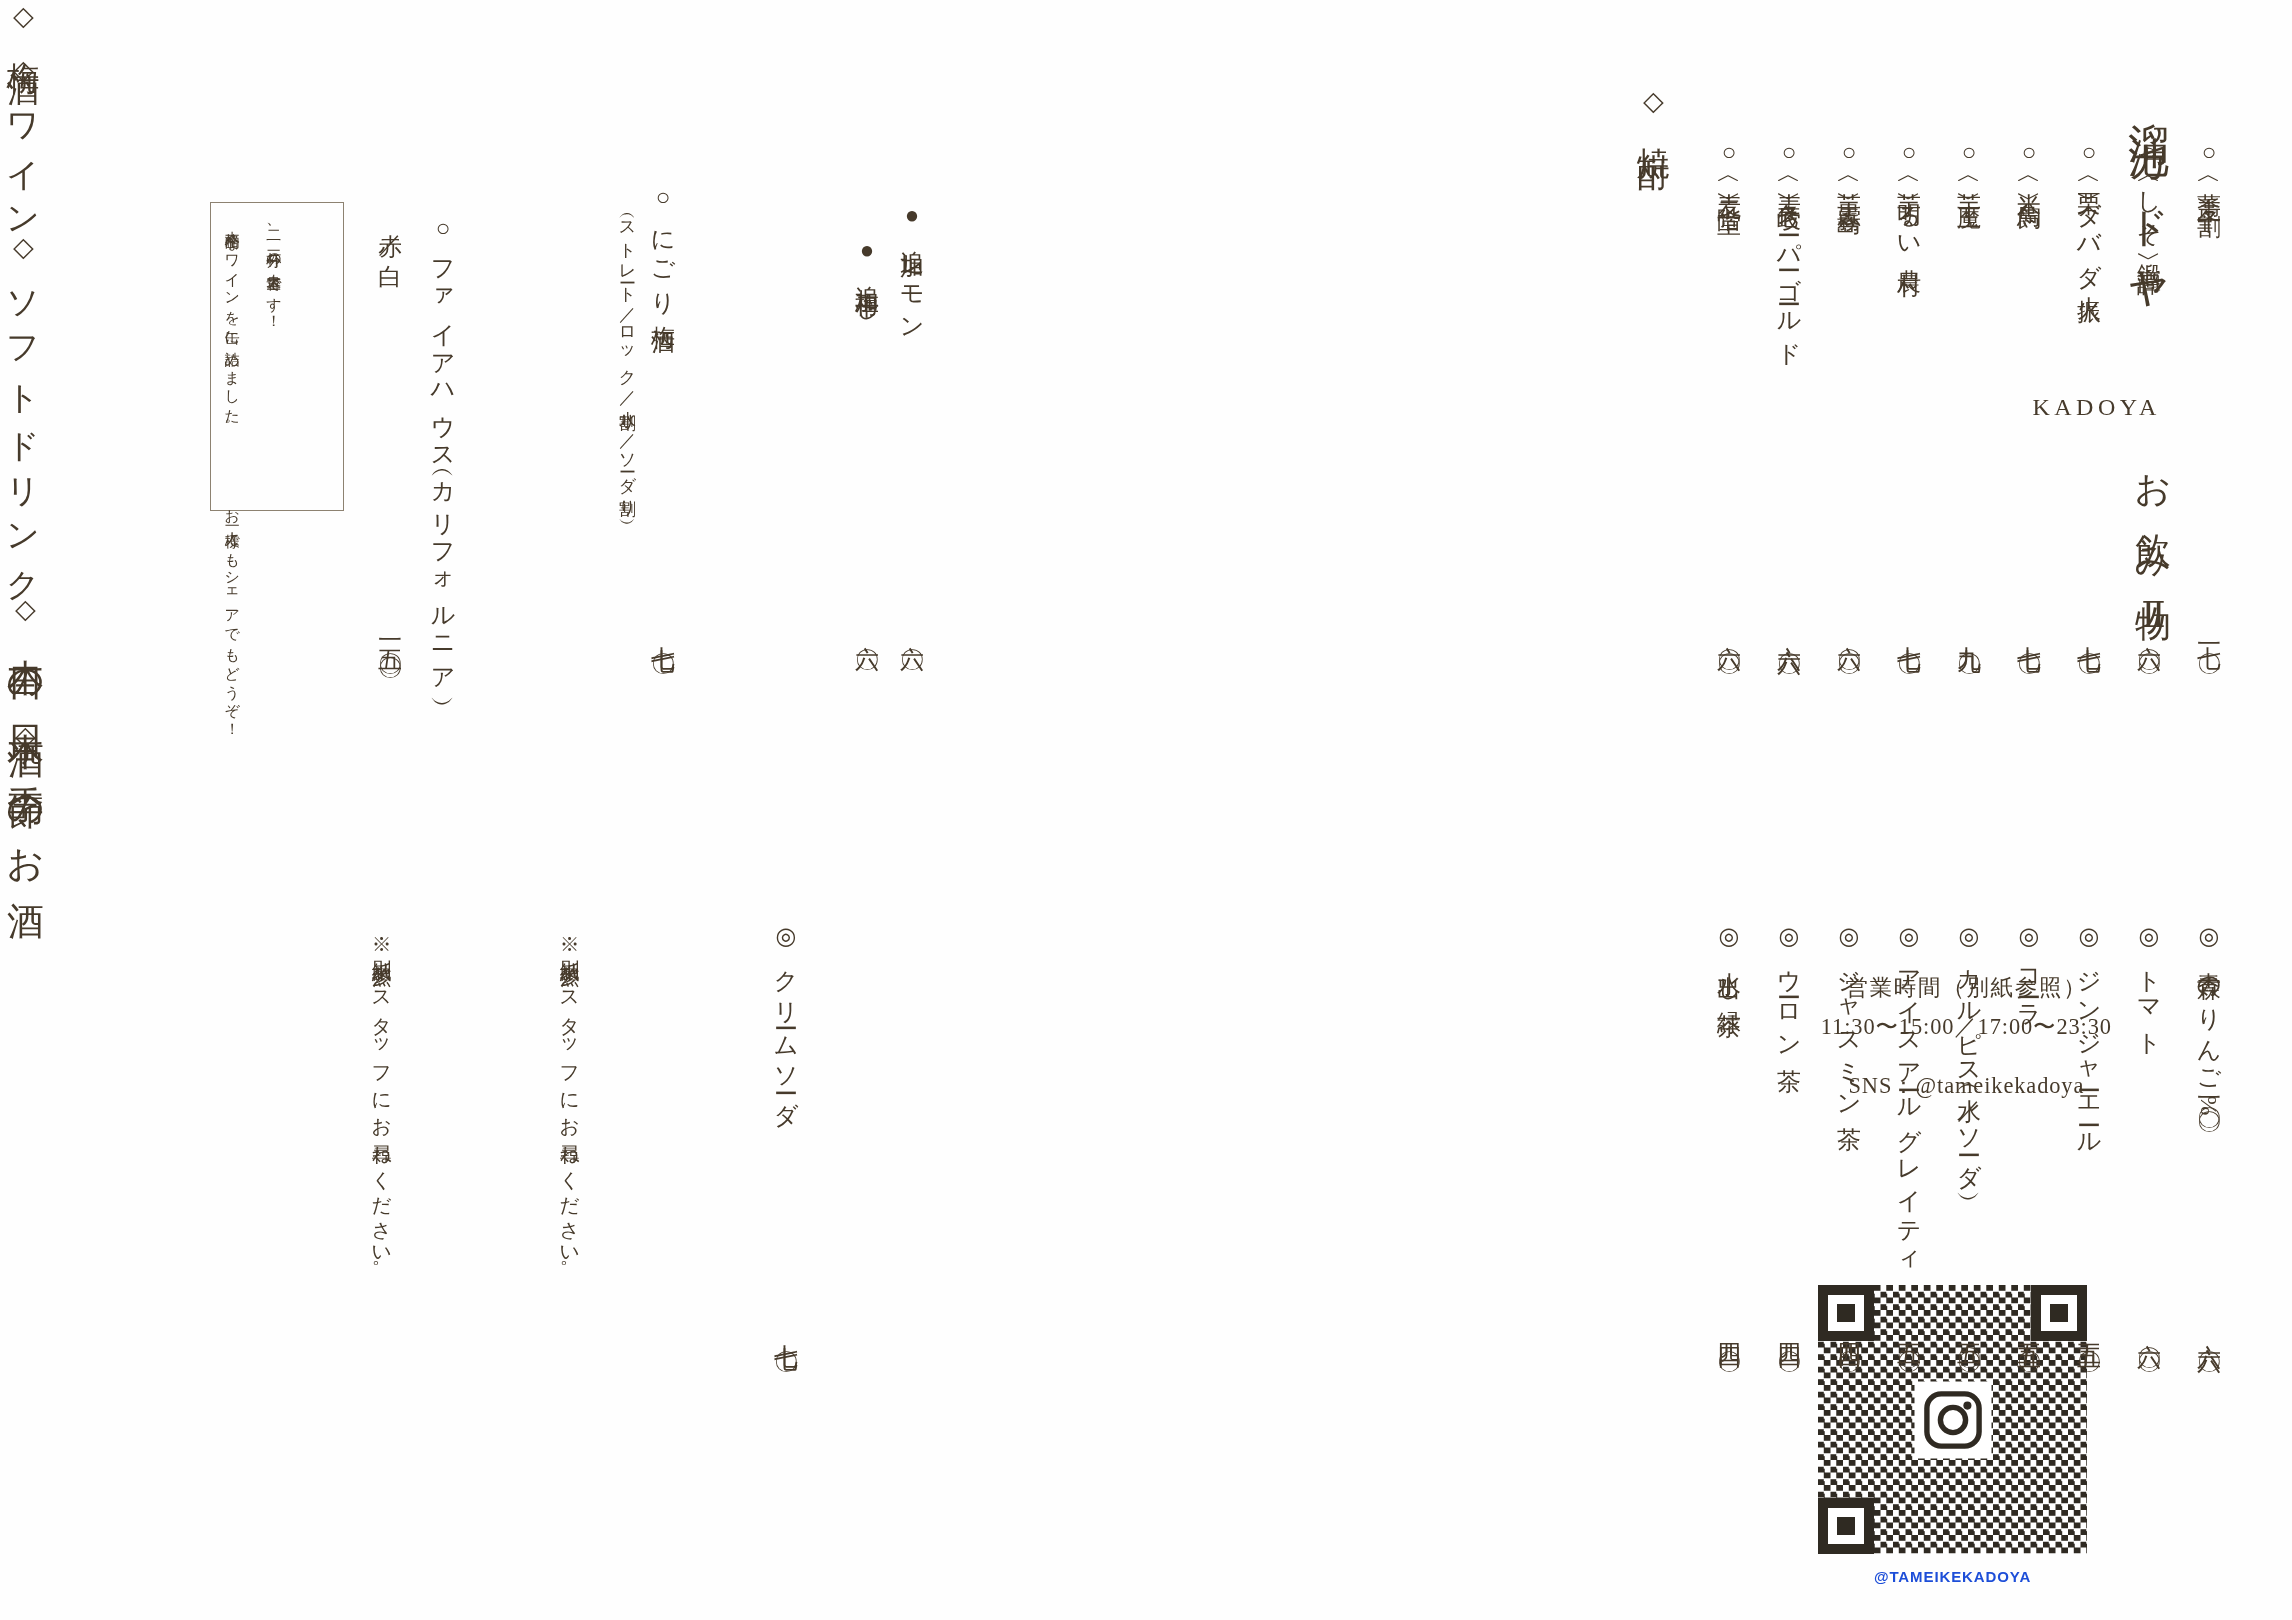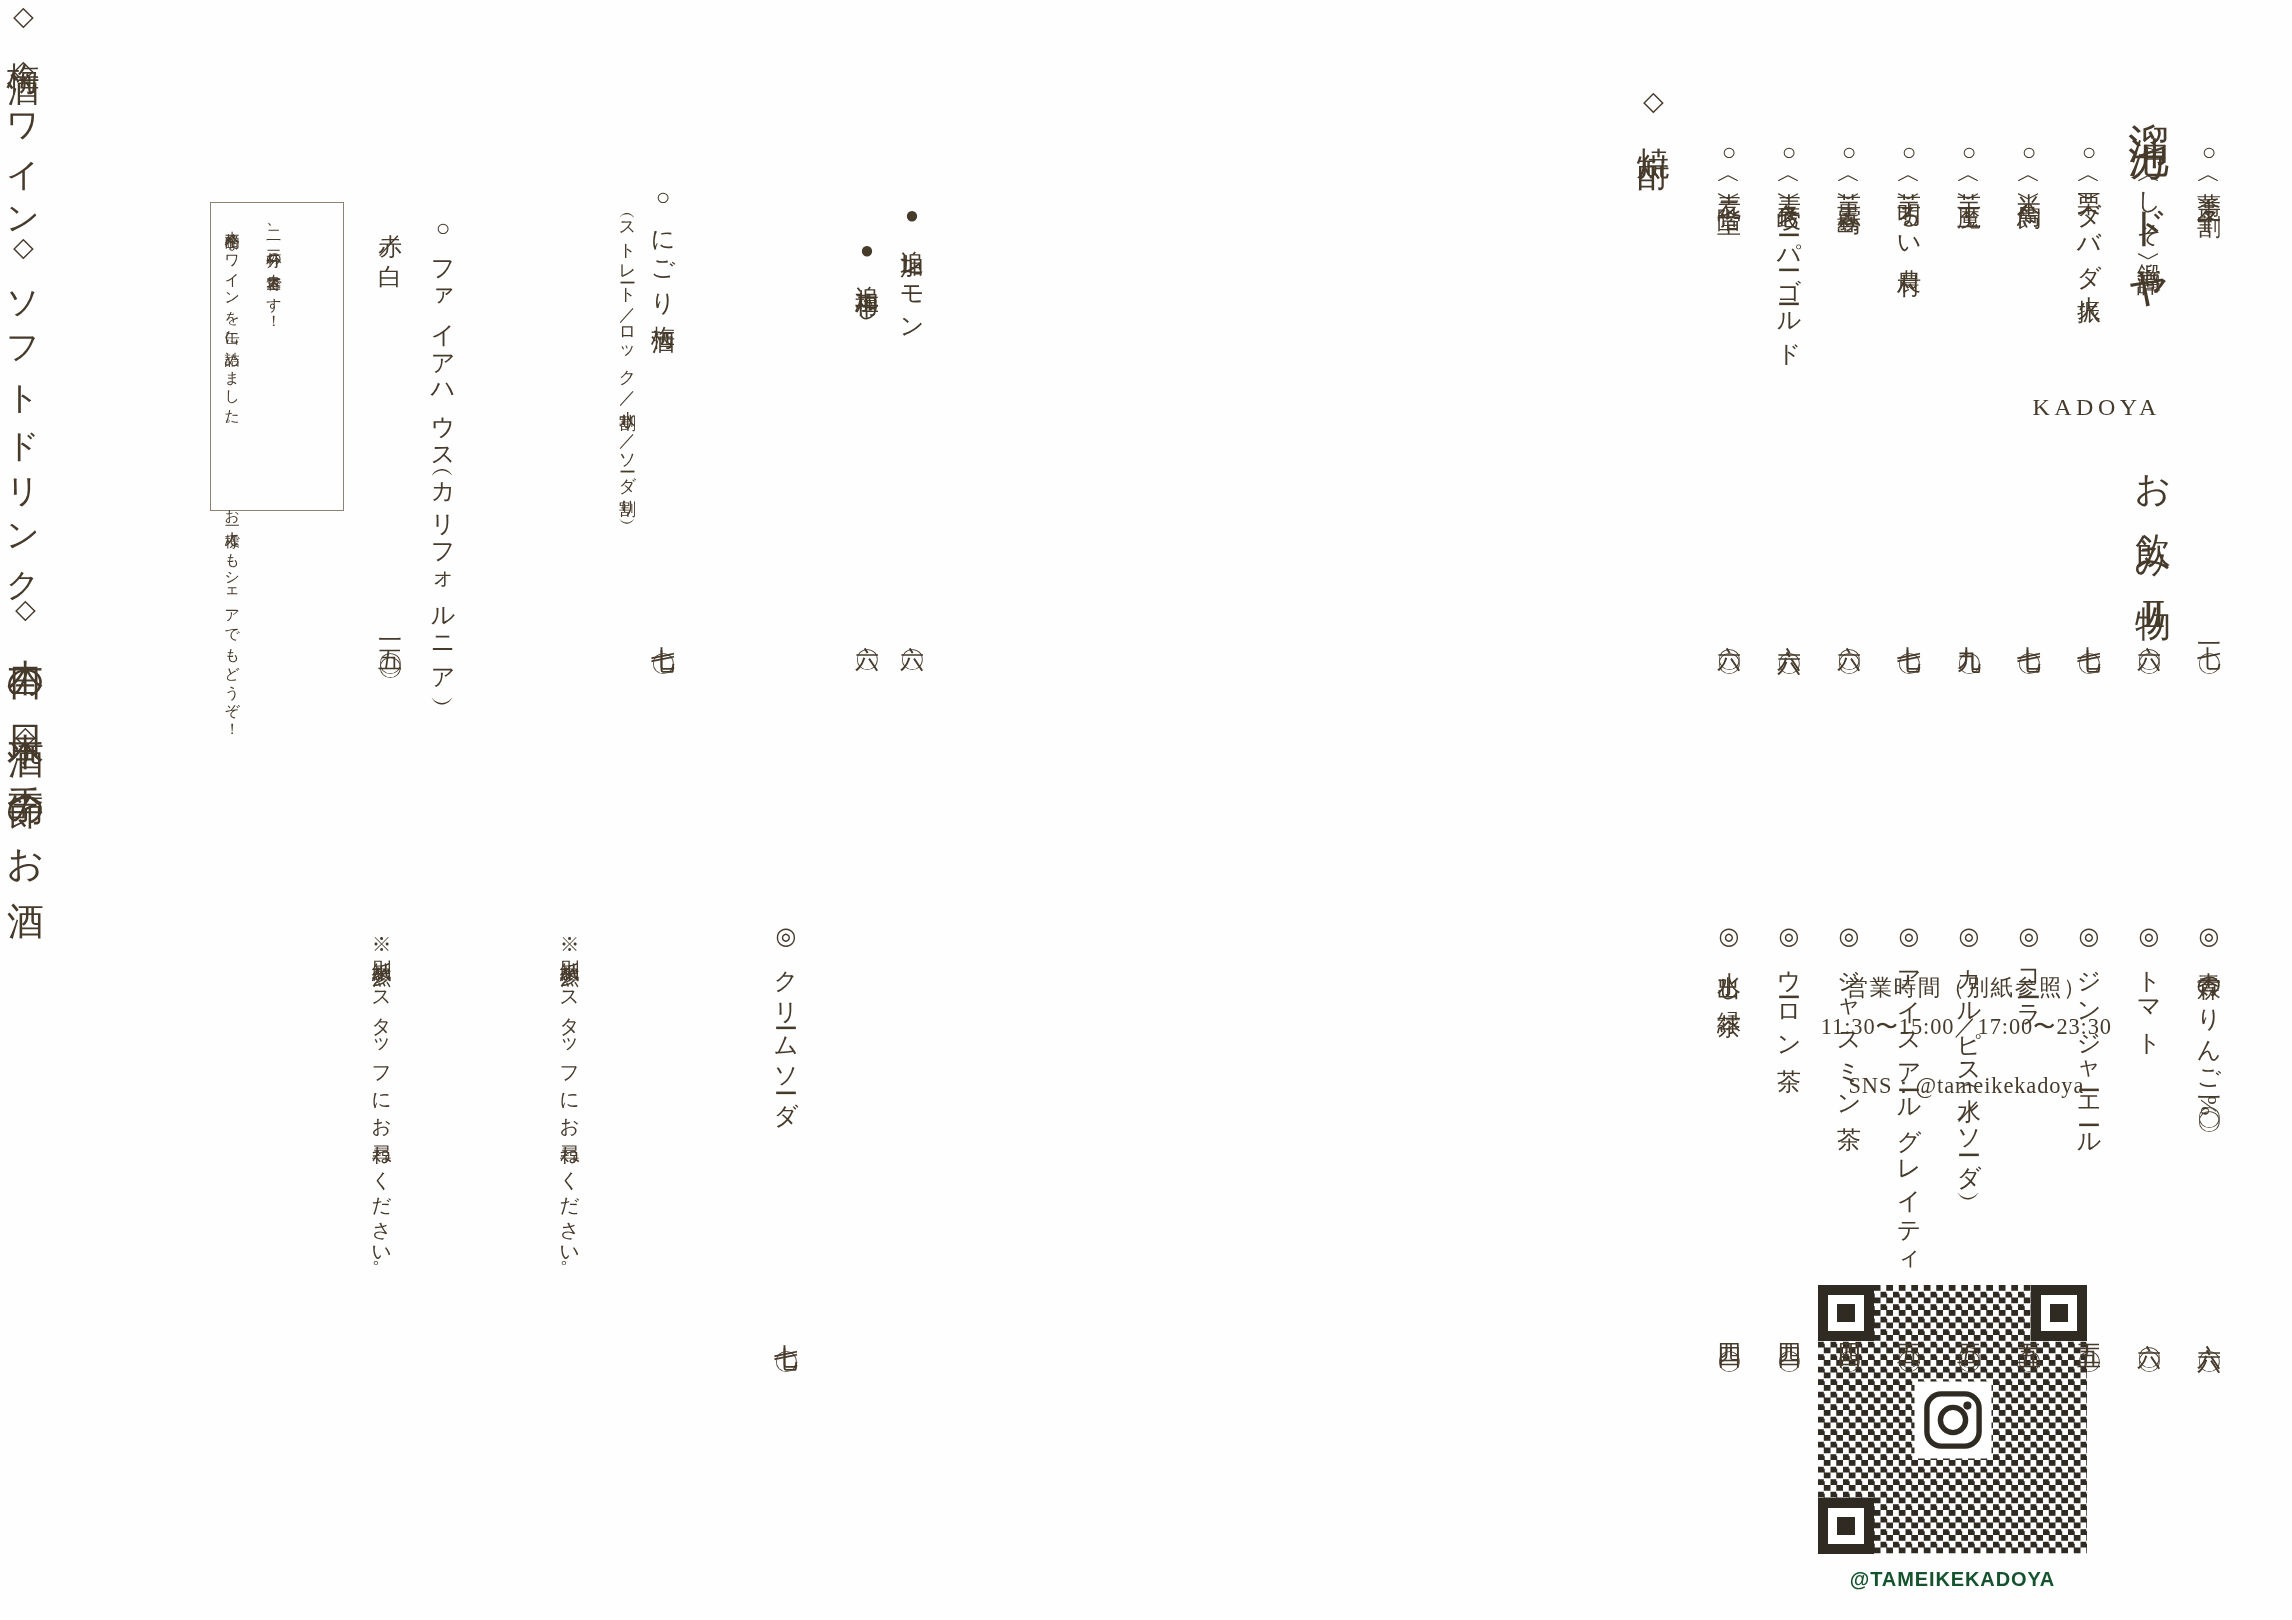--- a/index.html
+++ b/index.html
@@ -119,23 +119,23 @@
     left: 50%; top: 50%;
     width: 77px; height: 77px;
     transform: translate(-50%,-50%);
     background: #fff;
     display: flex; align-items: center; justify-content: center;
   }
   .qr .center-logo svg { display: block; }
   .qr-handle {
     margin-top: 14.3px;
     font-family: "Liberation Sans", sans-serif;
-    font-size: 20px;
+    font-size: 15px;
     letter-spacing: 0.9px;
-    color: #14532d;
+    color: #1d4ed8;
     font-weight: 600;
   }
   .sec-head {
     font-size: 33px;
     letter-spacing: 9px;
     color: #463a2b;
   }
   .sec-head .dia {
     font-size: 27px;
     letter-spacing: 5.4px;

